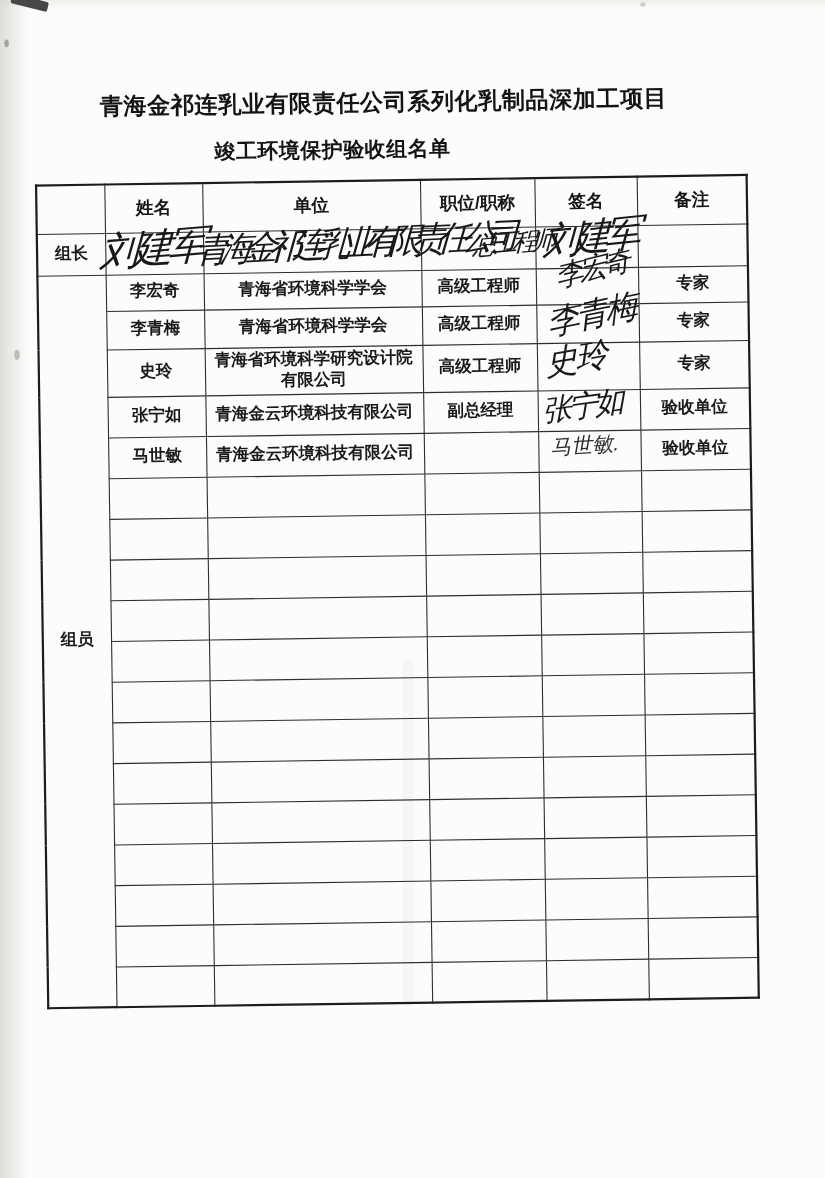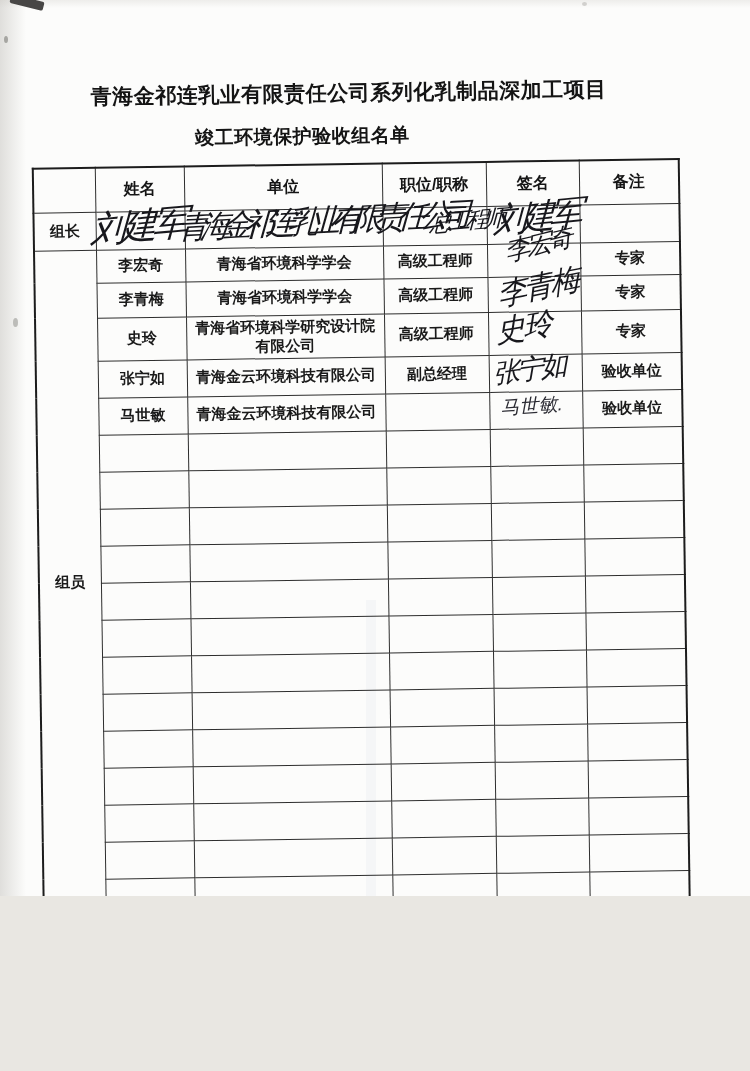--- a/index.html
+++ b/index.html
@@ -3,21 +3,21 @@
 <meta charset="utf-8">
 <style>
   html,body{margin:0;padding:0;}
   body{
     width:750px;height:1071px;
     background:#e9e7e2;
     font-family:"Liberation Sans","DejaVu Sans",sans-serif;
     color:#161616;
   }
   .page{
-    position:relative;width:750px;height:896px;
+    position:relative;width:750px;height:1071px;
     background:#fcfcfb;overflow:hidden;
   }
   
   .left-shade{position:absolute;left:0;top:0;width:26px;height:100%;
     background:linear-gradient(to right,rgba(176,174,168,.38),rgba(176,174,168,0));}
   .top-shade{position:absolute;left:0;top:0;width:100%;height:8px;
     background:linear-gradient(to bottom,rgba(200,198,192,.28),rgba(200,198,192,0));}
   .corner-mark{position:absolute;left:10px;top:-2px;width:34px;height:9px;
     background:#474645;transform:rotate(14deg);border-radius:2px;}
   .speck-a{position:absolute;left:4px;top:36px;width:4px;height:7px;background:#8a8a86;border-radius:50%;opacity:.7;}

